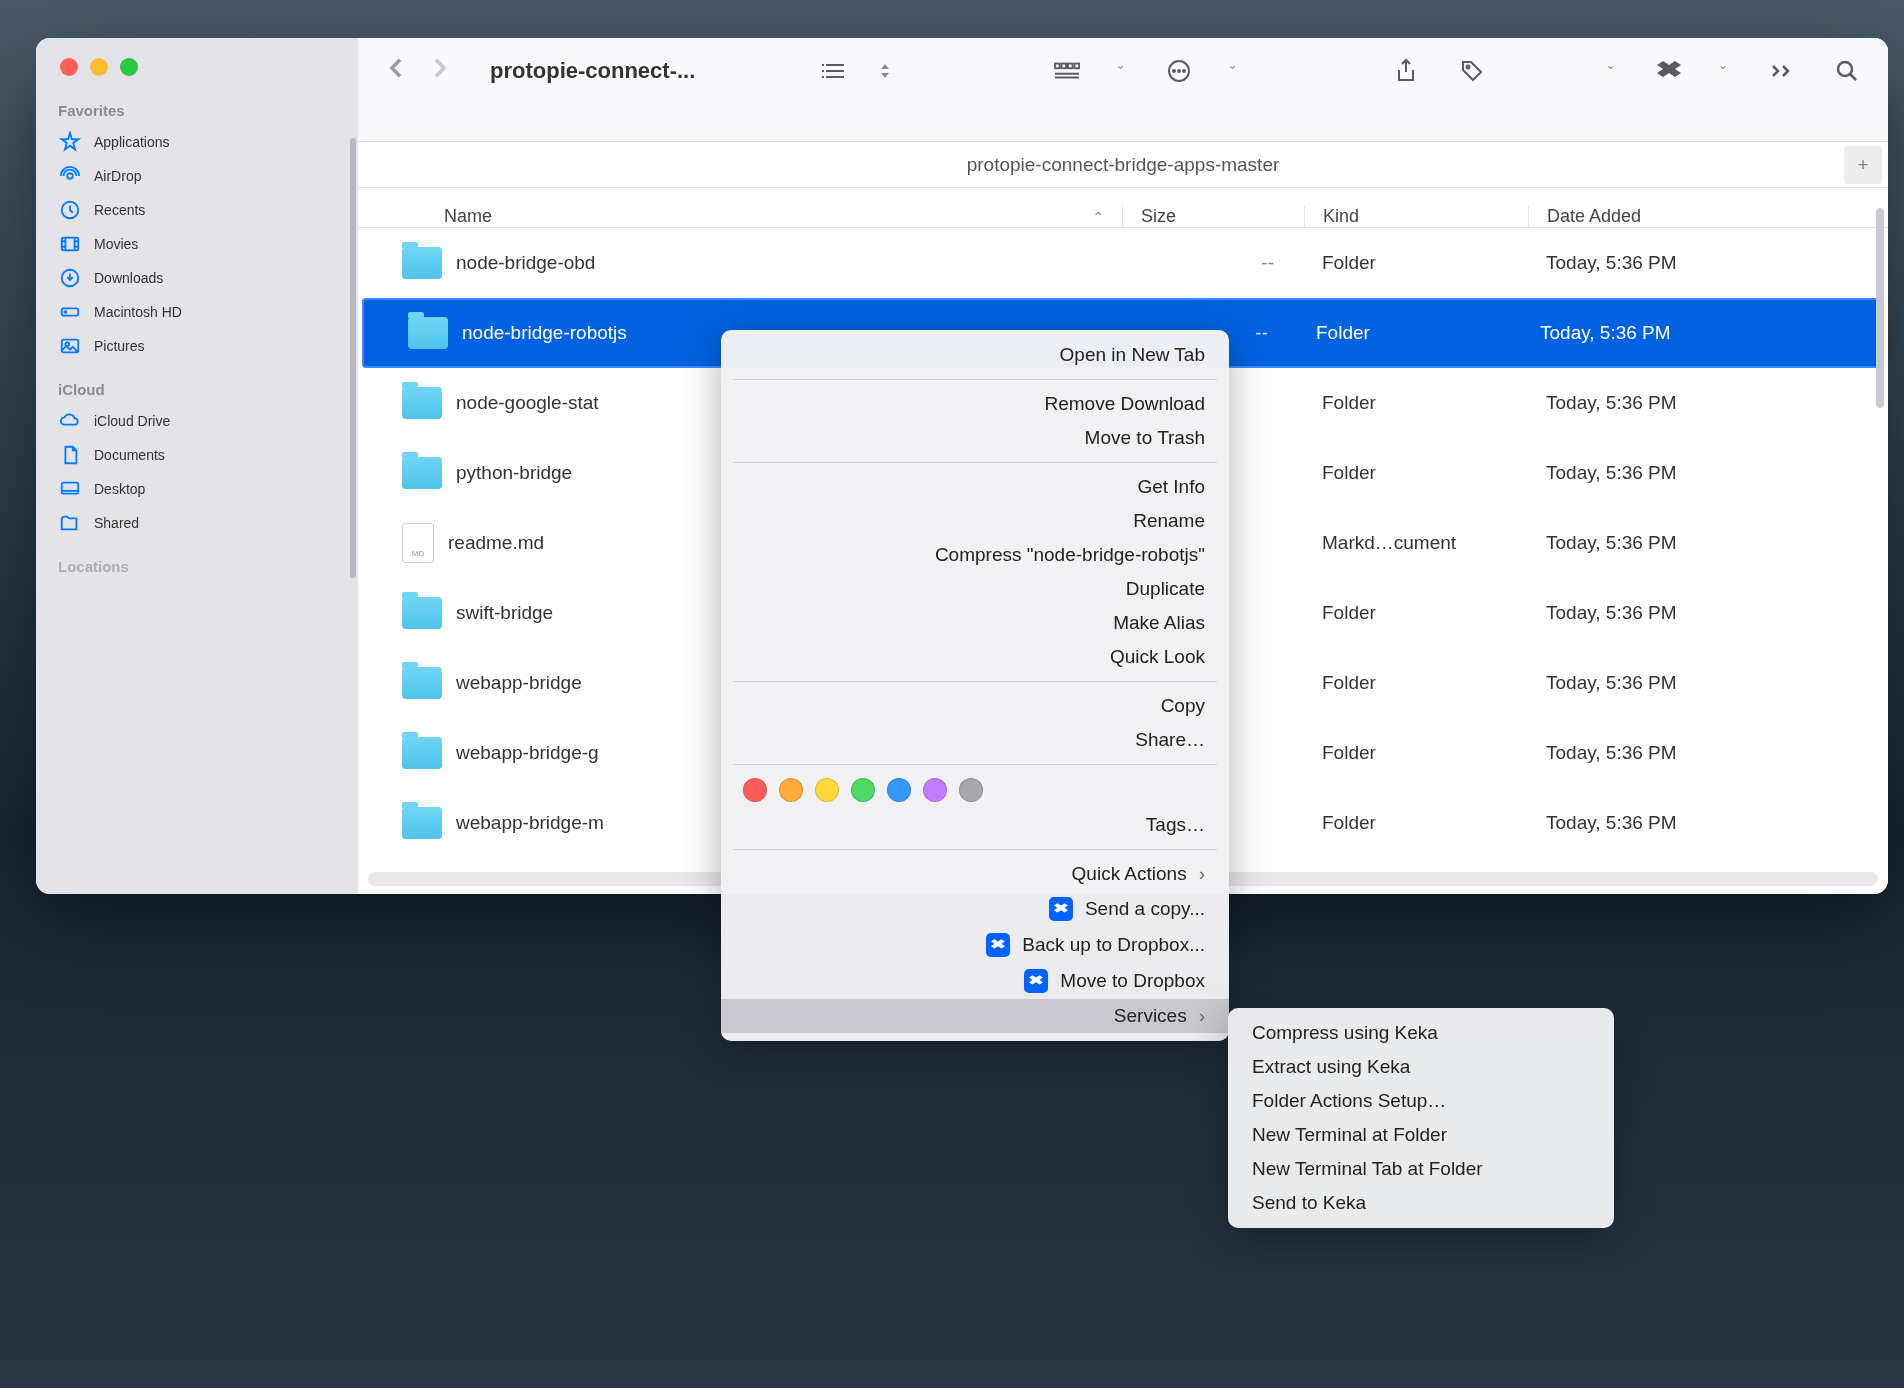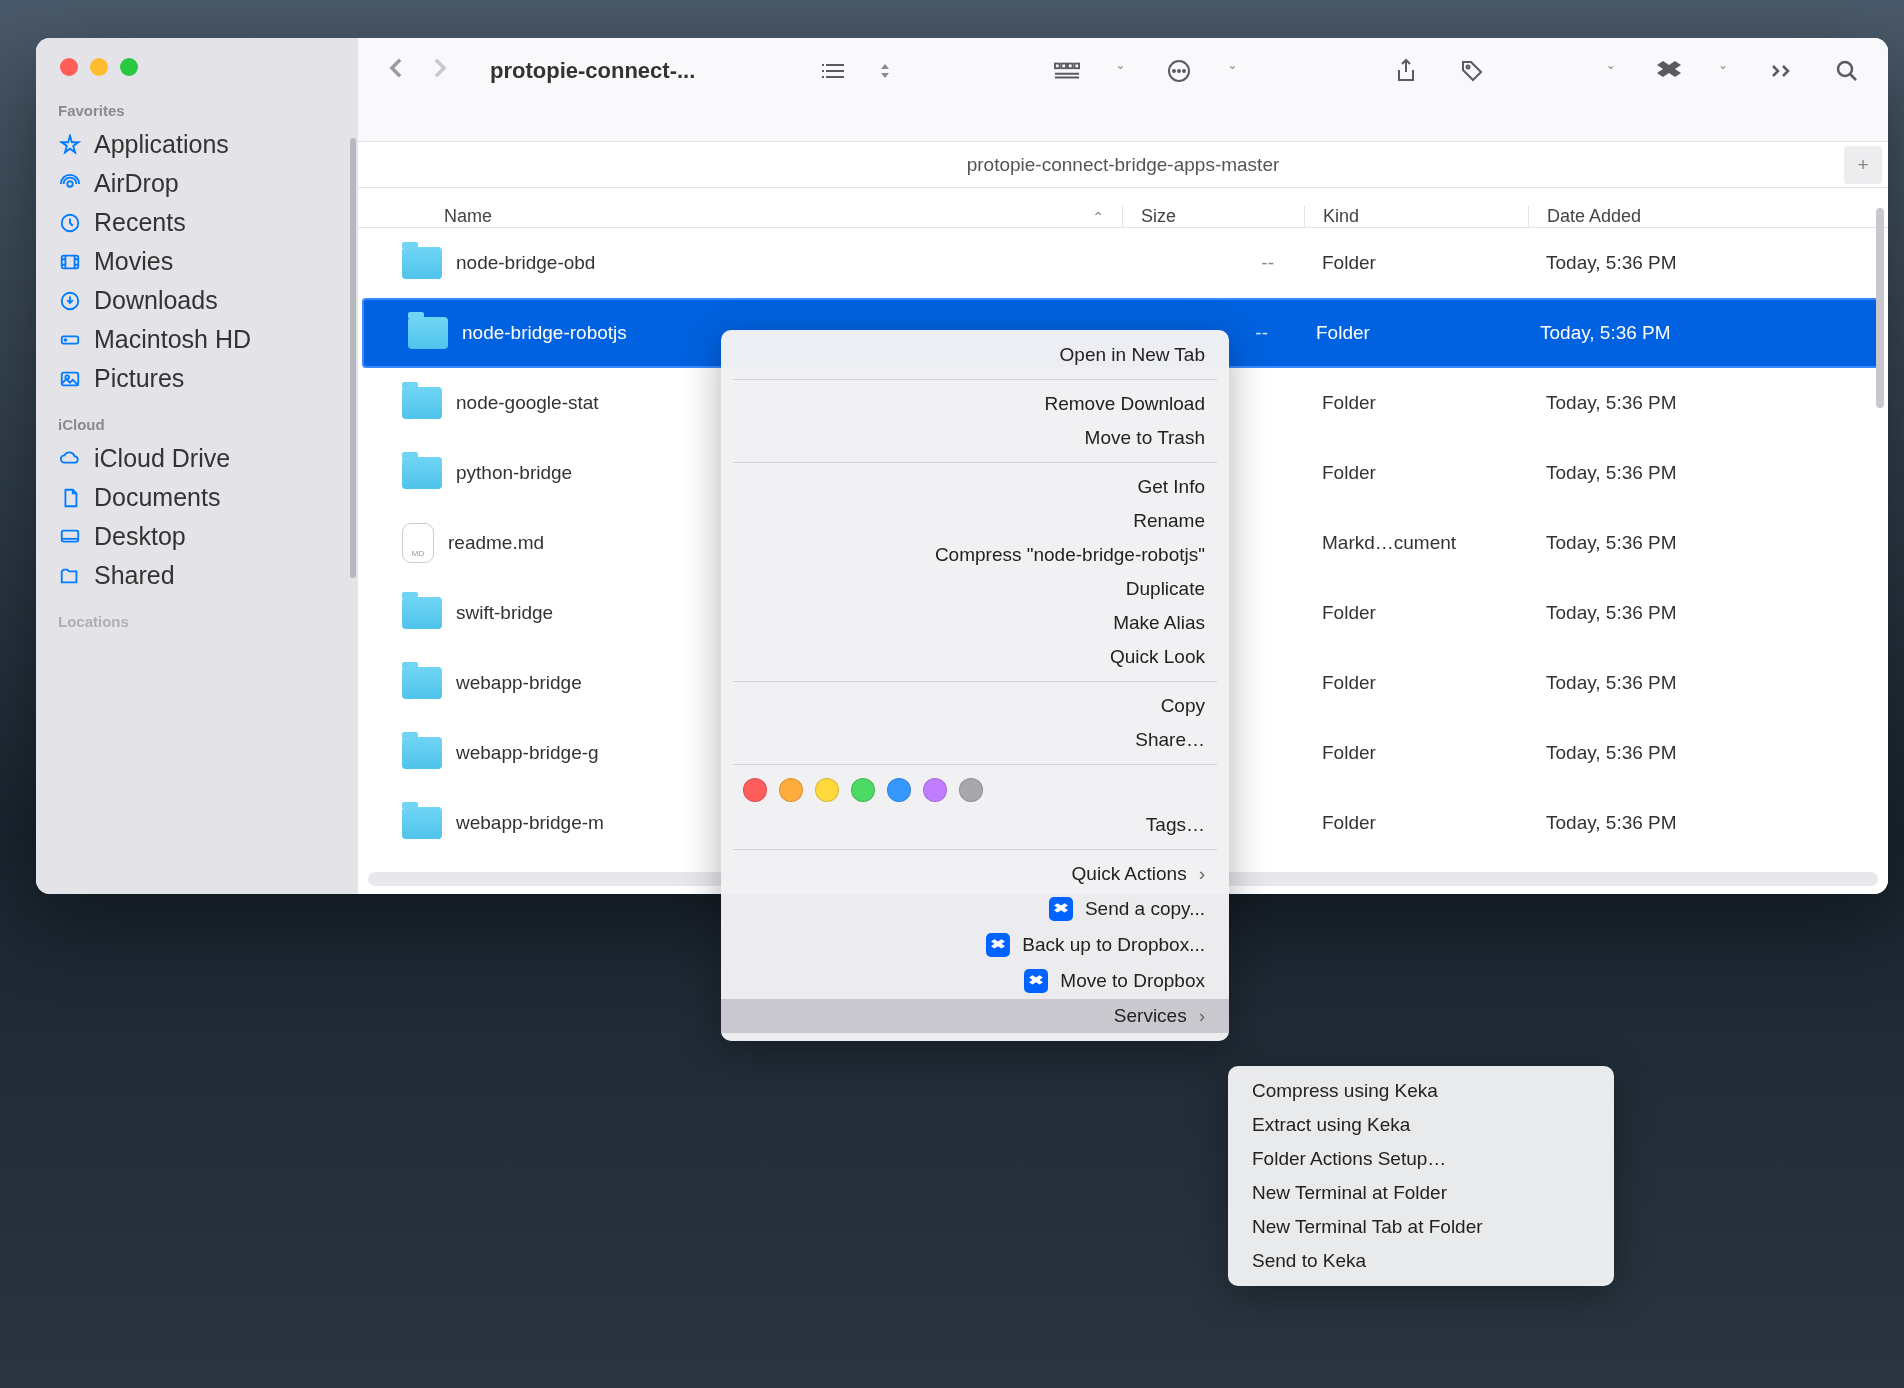--- a/index.html
+++ b/index.html
@@ -6,21 +6,21 @@
     body { background: linear-gradient(180deg, #4a5a6a 0%, #1a2530 60%, #2a3540 100%); width: 1904px; height: 1388px; overflow: hidden; position: relative; }
     .window { position: absolute; left: 36px; top: 38px; width: 1852px; height: 856px; background: #f5f5f7; border-radius: 14px; box-shadow: 0 30px 80px rgba(0,0,0,0.4); display: flex; overflow: hidden; }
     .sidebar { width: 322px; background: #e4e4e8; display: flex; flex-direction: column; padding-top: 12px; position: relative; }
     .sidebar-scroll { position: absolute; right: 2px; top: 100px; width: 6px; height: 440px; background: #b8b8c0; border-radius: 3px; }
     .traffic-lights { display: flex; gap: 12px; padding: 8px 24px 18px; }
     .tl { width: 18px; height: 18px; border-radius: 50%; }
     .tl.red { background: #ff5f57; }
     .tl.yellow { background: #febc2e; }
     .tl.green { background: #28c840; }
     .section-label { font-size: 15px; font-weight: 600; color: #8a8a92; padding: 8px 22px 6px; }
-    .sidebar-item { display: flex; align-items: center; gap: 12px; padding: 5px 22px; font-size: 25px; color: #333; cursor: default; }
+    .sidebar-item { display: flex; align-items: center; gap: 12px; padding: 5px 22px; font-size: 14px; color: #333; cursor: default; }
     .sidebar-item .icon { width: 24px; height: 24px; display: flex; align-items: center; justify-content: center; color: #007aff; flex-shrink: 0; }
     .main { flex: 1; background: #ffffff; display: flex; flex-direction: column; }
     .toolbar { height: 104px; display: flex; align-items: flex-start; padding: 20px 28px 0; gap: 40px; border-bottom: 1px solid #e0e0e0; background: #f9f9fb; }
     .nav-arrows { display: flex; gap: 24px; color: #9a9aa0; }
     .nav-arrow { width: 20px; height: 20px; display:flex; align-items:center; justify-content:center; }
     .title { font-size: 22px; font-weight: 700; color: #333; flex-shrink: 0; white-space: nowrap; overflow: hidden; text-overflow: ellipsis; max-width: 300px; }
     .tool-icon { width: 26px; height: 26px; display: flex; align-items: center; justify-content: center; }
     .path-bar { height: 46px; display: flex; align-items: center; justify-content: center; font-size: 19px; color: #555; background: #fff; border-bottom: 1px solid #e5e5e5; position: relative; }
     .add-tab { position: absolute; right: 6px; top: 4px; width: 38px; height: 38px; display: flex; align-items: center; justify-content: center; color: #888; background: #ededf0; border-radius: 4px;}
     .columns-header { display: flex; height: 40px; align-items: flex-end; border-bottom: 1px solid #e5e5e5; font-size: 18px; color: #444; background: #fff; }
@@ -28,36 +28,36 @@
     .col-size { width: 182px; padding-left: 18px; border-left: 1px solid #e5e5e5; }
     .col-kind { width: 224px; padding-left: 18px; border-left: 1px solid #e5e5e5; }
     .col-date { width: 360px; padding-left: 18px; border-left: 1px solid #e5e5e5; }
     .file-list { flex: 1; overflow: hidden; }
     .row { display: flex; height: 70px; align-items: center; font-size: 19px; color: #333; }
     .row.selected { background: #0062e0; color: #fff; border: 2px solid #3a8aff; border-radius: 4px; margin: 0 4px; }
     .row .cell-name { flex: 1; display: flex; align-items: center; padding-left: 44px; gap: 14px;}
     .row .folder-icon { width: 40px; height: 32px; border-radius: 4px; position: relative; }
     .row .folder-icon.folder { background: linear-gradient(180deg,#70d5f5,#4fc3ec); }
     .row .folder-icon.folder::before { content:''; position:absolute; top:-5px; left:0; width:16px; height:6px; background:#70d5f5; border-radius:2px 2px 0 0;}
-    .row .folder-icon.file { background: #fff; border:1px solid #ccc; border-radius:9px; width:32px; height:40px; display:flex; align-items:flex-end; justify-content:center; font-size:8px; color:#999; padding-bottom:4px;}
+    .row .folder-icon.file { background: #fff; border:1px solid #ccc; border-radius:3px; width:32px; height:40px; display:flex; align-items:flex-end; justify-content:center; font-size:8px; color:#999; padding-bottom:4px;}
     .row.selected .folder-icon.folder { background: linear-gradient(180deg,#70d5f5,#4fc3ec); }
     .row .cell-size { width: 182px; text-align: right; padding-right: 30px; color: #888; }
     .row.selected .cell-size { color: #cce0ff; }
     .row .cell-kind { width: 224px; padding-left: 18px; }
     .row .cell-date { width: 360px; padding-left: 18px; }
     .hscroll { height: 14px; margin: 0 10px 8px; background: #e8e8ec; border-radius: 7px; }
     .context-menu { position: absolute; left: 721px; top: 330px; width: 508px; background: rgba(241,241,243,0.98); border-radius: 10px; box-shadow: 0 10px 40px rgba(0,0,0,0.3); padding: 8px 0; font-size: 19px; color: #222; z-index: 10;}
     .context-menu .mi { padding: 6px 24px; display: flex; align-items: center; gap: 12px; justify-content: flex-end;}
     .context-menu .mi.hl { background: #c8c8ce; }
     .context-menu .sep { height: 1px; background: #d4d4d8; margin: 7px 12px; }
     .context-menu .tags-row { display: flex; gap: 12px; padding: 6px 22px; }
     .tag-dot { width: 24px; height: 24px; border-radius: 50%; border: 0.5px solid rgba(0,0,0,0.15); }
     .dropbox-badge { width: 24px; height: 24px; background: #0062ff; border-radius: 5px; display:flex; align-items:center; justify-content:center; color:#fff; flex-shrink: 0;}
     .submenu-arrow { color: #666; }
-    .submenu { position: absolute; left: 1228px; top: 1066px; width: 386px; background: rgba(238,238,240,0.98); border-radius: 10px; box-shadow: 0 10px 40px rgba(0,0,0,0.3); padding: 8px 0; font-size: 19px; color: #222; z-index: 11;}
+    .submenu { position: absolute; left: 1228px; top: 1008px; width: 386px; background: rgba(238,238,240,0.98); border-radius: 10px; box-shadow: 0 10px 40px rgba(0,0,0,0.3); padding: 8px 0; font-size: 19px; color: #222; z-index: 11;}
     .submenu .mi { padding: 6px 24px; }
     .vscroll { position:absolute; right:4px; top:170px; width:8px; height:200px; background:#c8c8ce; border-radius:4px;}
     .mi-left { display:flex; align-items:center; gap:12px;}
     .chev-down { font-size: 12px; color: #888; margin-left: -4px;}
     .sort-chev { color:#888; font-size:14px;}
   </style>
 </head>
 <body>
 
 <div class="window">

